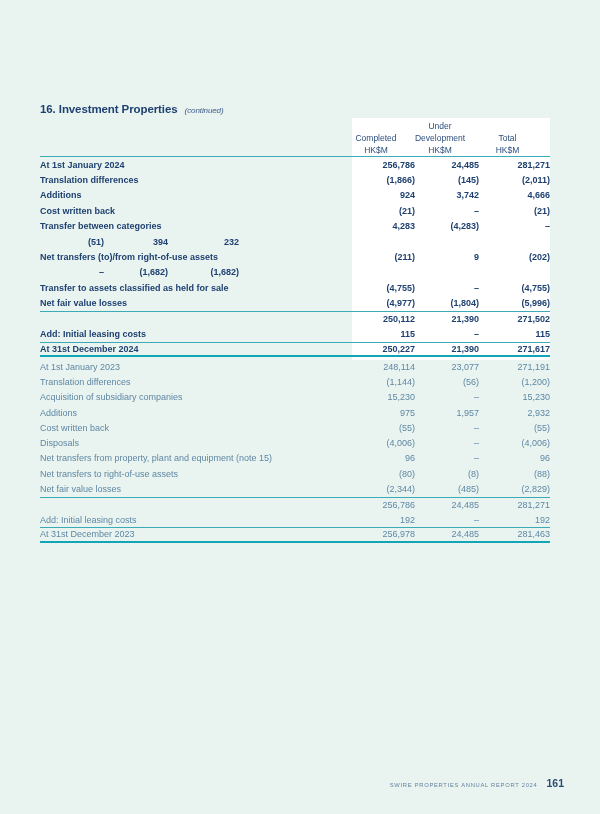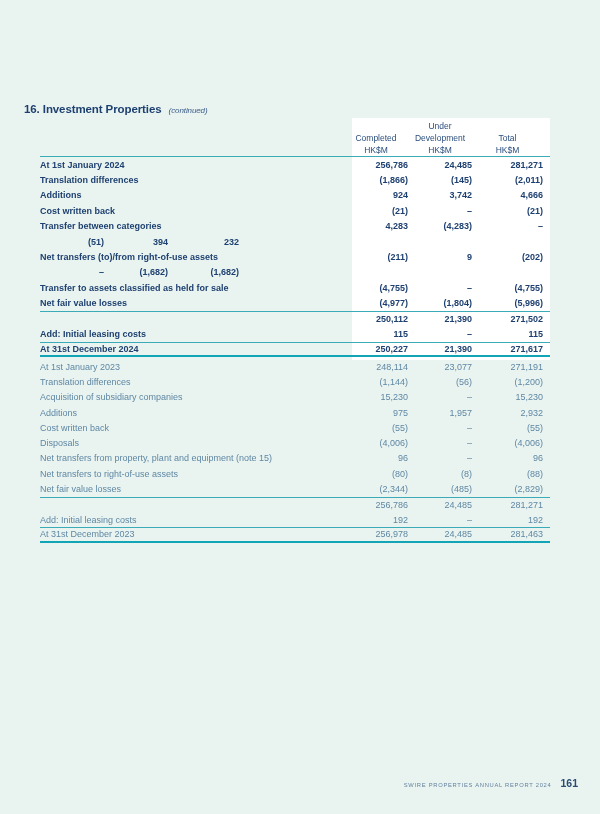--- a/index.html
+++ b/index.html
@@ -14,21 +14,21 @@
   }
   html,body{margin:0;padding:0;}
   body{font-family:"Liberation Sans", sans-serif;}
   .page{
     position:relative;
     width:600px;height:814px;
     background:var(--page-bg);
     overflow:hidden;
   }
   .section-title{
-    position:absolute;left:24px;top:103px;
+    position:absolute;left:40px;top:103px;
     font-size:11.5px;font-weight:700;color:var(--navy);
     letter-spacing:-0.1px;white-space:nowrap;
   }
   .section-title .note{
     font-style:italic;font-weight:400;font-size:8px;color:#3c5c88;margin-left:4px;
   }
   .highlight-band{
     position:absolute;left:352px;top:118px;width:198px;height:242px;
     background:var(--band-bg);
   }
@@ -44,30 +44,29 @@
     border-bottom:1.5px solid var(--teal);
     font-weight:400;color:var(--header-blue);font-size:8.5px;
   }
   .t-header .spacer{flex:1;}
   .t-header .hcol{width:64px;text-align:center;}
   .t-header .hcol.total{width:71px;}
   .t-header .hline{line-height:12px;height:12px;white-space:nowrap;}
   .t-row{
     display:flex;align-items:center;
     height:15.4px;box-sizing:border-box;
-    padding-right:7px;
   }
   .y2023 .t-row{height:15.3px;}
   .t-row .lbl{flex:1;white-space:nowrap;}
   .t-row .c{width:64px;text-align:right;}
   .t-row .c.total{width:71px;}
   .t-row.rule-above{border-top:1px solid var(--teal);}
   .t-row.rule-strong-below{border-bottom:2px solid var(--teal-strong);}
   .footer{
-    position:absolute;top:777px;right:22px;
+    position:absolute;top:777px;right:36px;
     display:flex;align-items:baseline;gap:9px;
   }
   .footer .report-name{
     font-size:5.8px;letter-spacing:0.72px;color:var(--footer-grey);font-weight:500;
   }
   .footer .page-num{
     font-size:10.5px;color:#2b4a72;font-weight:600;
   }
 </style>
 </head>

